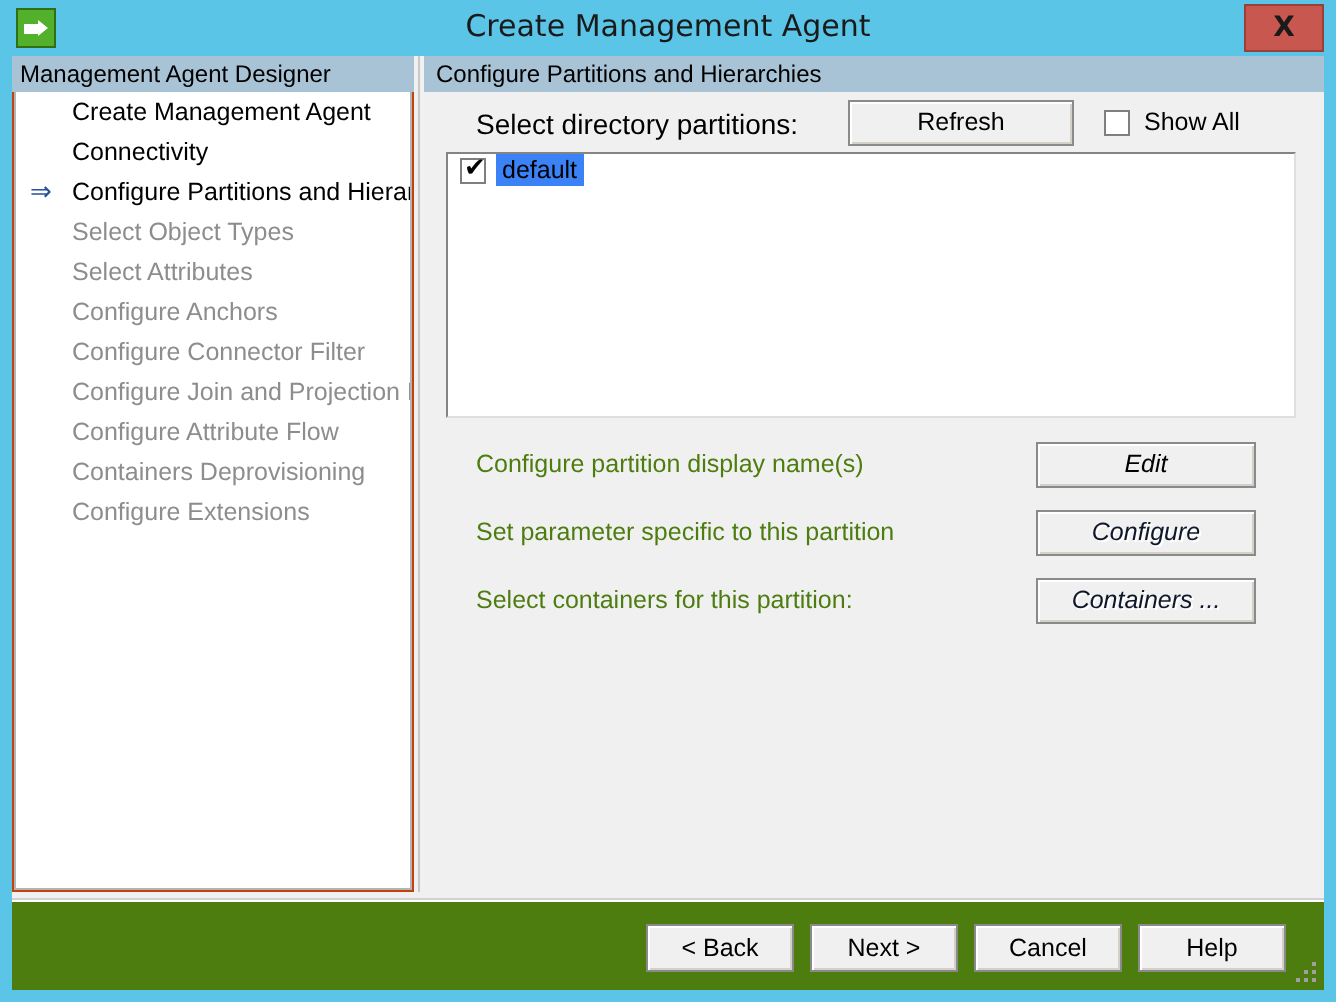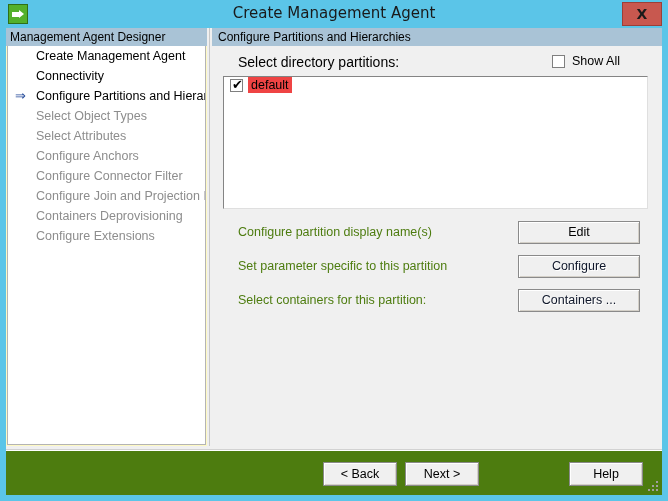--- a/index.html
+++ b/index.html
@@ -89,21 +89,21 @@
     background: #f0f0f0;
     box-sizing: border-box;
   }
 
   
   #left-pane {
     position: absolute;
     left: 0px; top: 0px;
     width: 201px;
     height: 418px;
-    background: #fef9c3;
+    background: #c2410c;
   }
   #left-header {
     position: absolute;
     left: 0; top: 0;
     width: 201px; height: 18px;
     background: #a9c3d6;
     color: #000;
     font-size: 12px;
     line-height: 18px;
     padding-left: 4px;
@@ -259,21 +259,21 @@
   }
   .list-row .row-label {
     position: absolute;
     left: 24px; top: 0px;
     height: 16px;
     line-height: 16px;
     padding: 0 3px;
     color: #000;
   }
   .list-row.selected .row-label {
-    background: #ef4444;
+    background: #3b82f6;
     text-align: right;
   }
 
   
   .action-row {
     position: absolute;
     left: 0;
     width: 450px;
     height: 24px;
   }
@@ -281,22 +281,23 @@
     position: absolute;
     left: 26px; top: 0px;
     font-size: 12.5px;
     line-height: 22px;
     color: #4d7c0f;
     white-space: nowrap;
   }
   .action-button {
     position: absolute;
     left: 306px; top: 0px;
-    width: 122px; height: 23px;
+    width: 110px; height: 23px;
     line-height: 21px;
+    font-style: italic;
   }
   #row-edit     { top: 193px; }
   #row-configure{ top: 227px; }
   #row-containers{ top: 261px; }
 
   
   #bottom-sep {
     position: absolute;
     left: 0; top: 421px;
     width: 656px;
@@ -356,32 +357,34 @@
       <div id="left-header">Management Agent Designer</div>
       <div id="nav-list">
           <div class="nav-item"><span>Create Management Agent</span></div>
           <div class="nav-item"><span>Connectivity</span></div>
           <div class="nav-item"><span class="nav-arrow">⇒</span><span>Configure Partitions and Hierarchies</span></div>
           <div class="nav-item disabled"><span>Select Object Types</span></div>
           <div class="nav-item disabled"><span>Select Attributes</span></div>
           <div class="nav-item disabled"><span>Configure Anchors</span></div>
           <div class="nav-item disabled"><span>Configure Connector Filter</span></div>
           <div class="nav-item disabled"><span>Configure Join and Projection Rules</span></div>
+          <div class="nav-item disabled"><span>Configure Attribute Flow</span></div>
           <div class="nav-item disabled"><span>Containers Deprovisioning</span></div>
           <div class="nav-item disabled"><span>Configure Extensions</span></div>
         </div>
     </div>
 
     <div id="pane-divider"></div>
 
     <div id="right-pane">
       <div id="right-header">Configure Partitions and Hierarchies</div>
 
       <div id="partitions-label">Select directory partitions:</div>
 
+      <div id="refresh-button" class="win-button">Refresh</div>
 
       <div id="showall-wrap">
         <span class="checkbox"></span>
         <span id="showall-label">Show All</span>
       </div>
 
       <div id="partitions-listbox">
           <div class="list-row selected">
             <span class="checkbox">
               <span class="tick">✔</span>
@@ -403,20 +406,21 @@
       <div class="action-row" id="row-containers">
         <span class="action-label">Select containers for this partition:</span>
         <span class="action-button win-button disabled">Containers ...</span>
       </div>
     </div>
 
     <div id="bottom-sep"></div>
     <div id="bottom-bar">
       <div class="nav-button win-button" id="btn-back">&lt; Back</div>
       <div class="nav-button win-button" id="btn-next">Next &gt;</div>
+      <div class="nav-button win-button" id="btn-cancel">Cancel</div>
       <div class="nav-button win-button" id="btn-help">Help</div>
       <div id="resize-grip">
           <i style="left: 10px; top: 2px;"></i>
           <i style="left: 6px; top: 6px;"></i>
           <i style="left: 10px; top: 6px;"></i>
           <i style="left: 2px; top: 10px;"></i>
           <i style="left: 6px; top: 10px;"></i>
           <i style="left: 10px; top: 10px;"></i>
         </div>
     </div>

